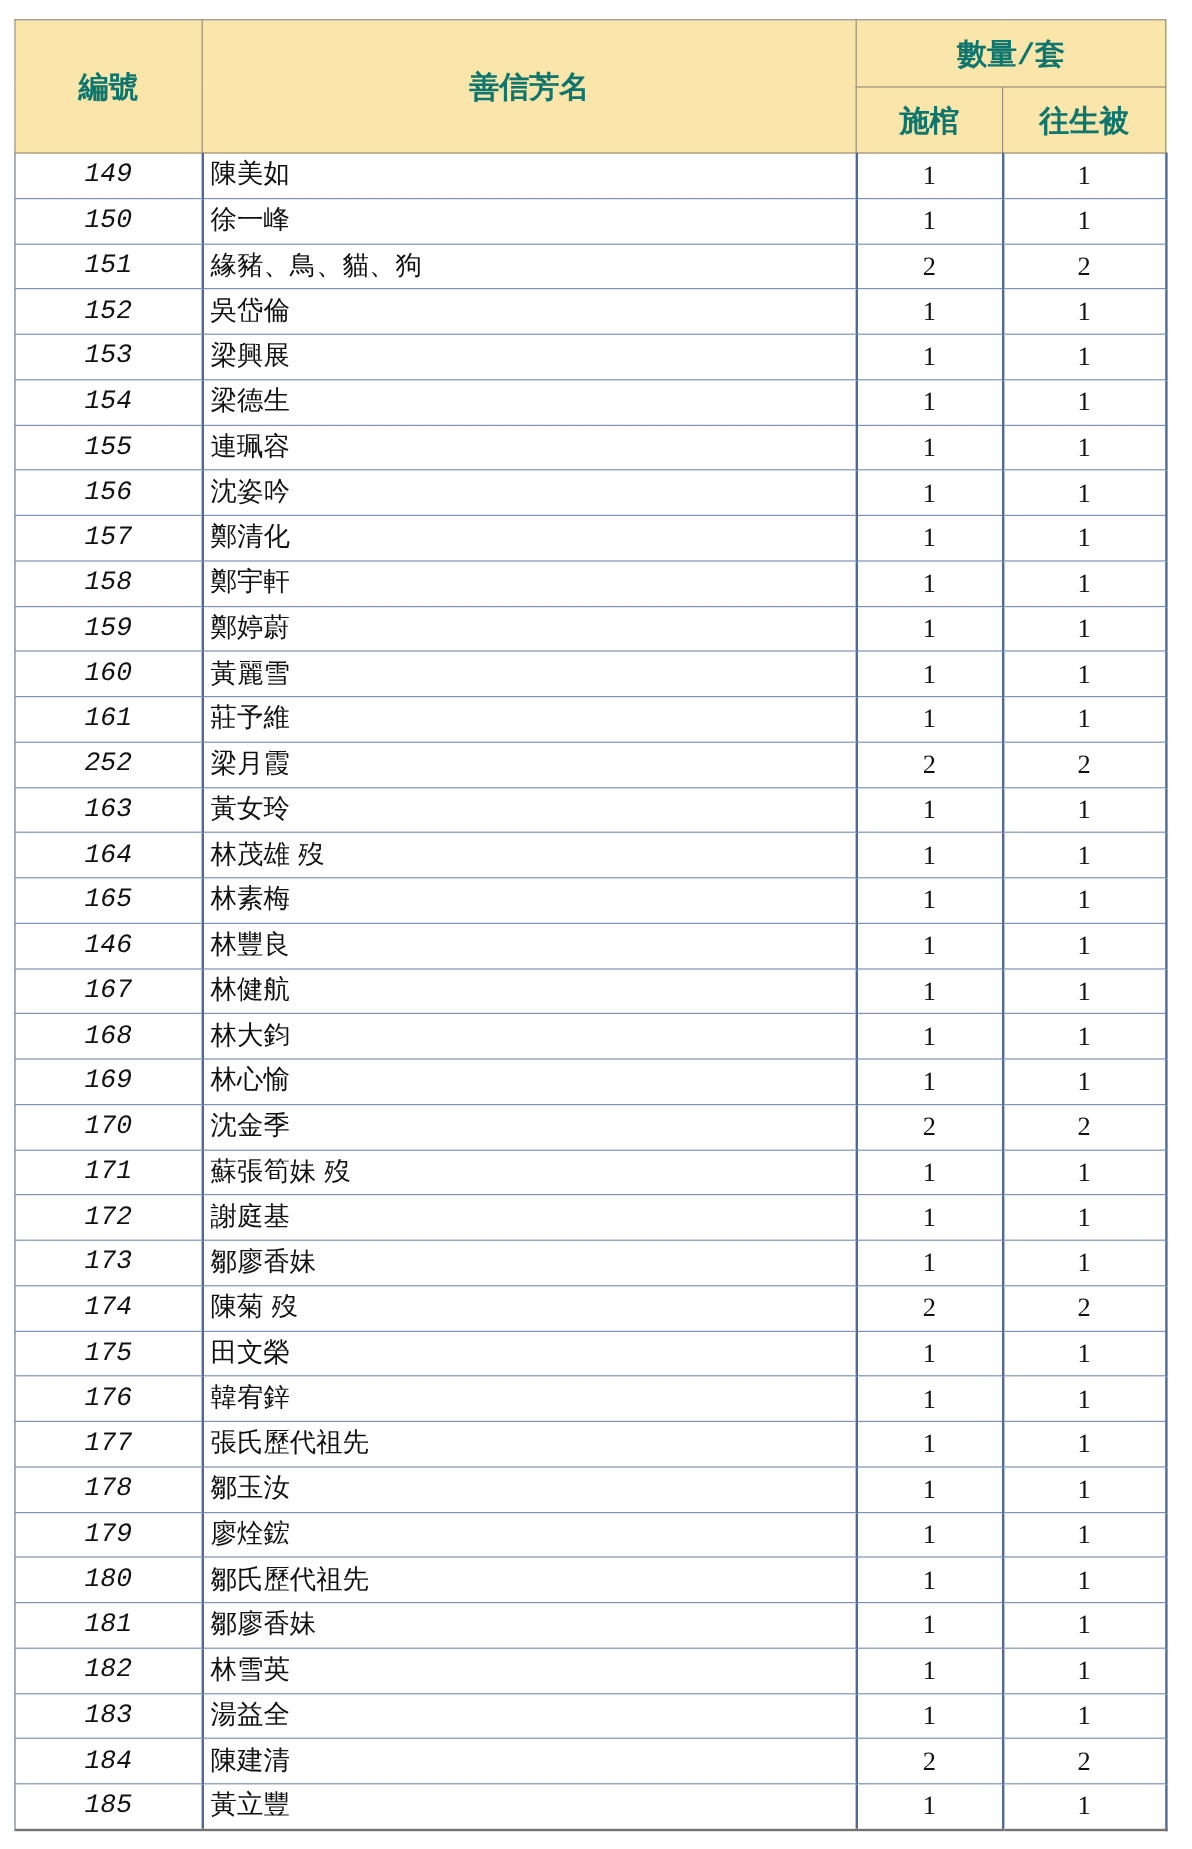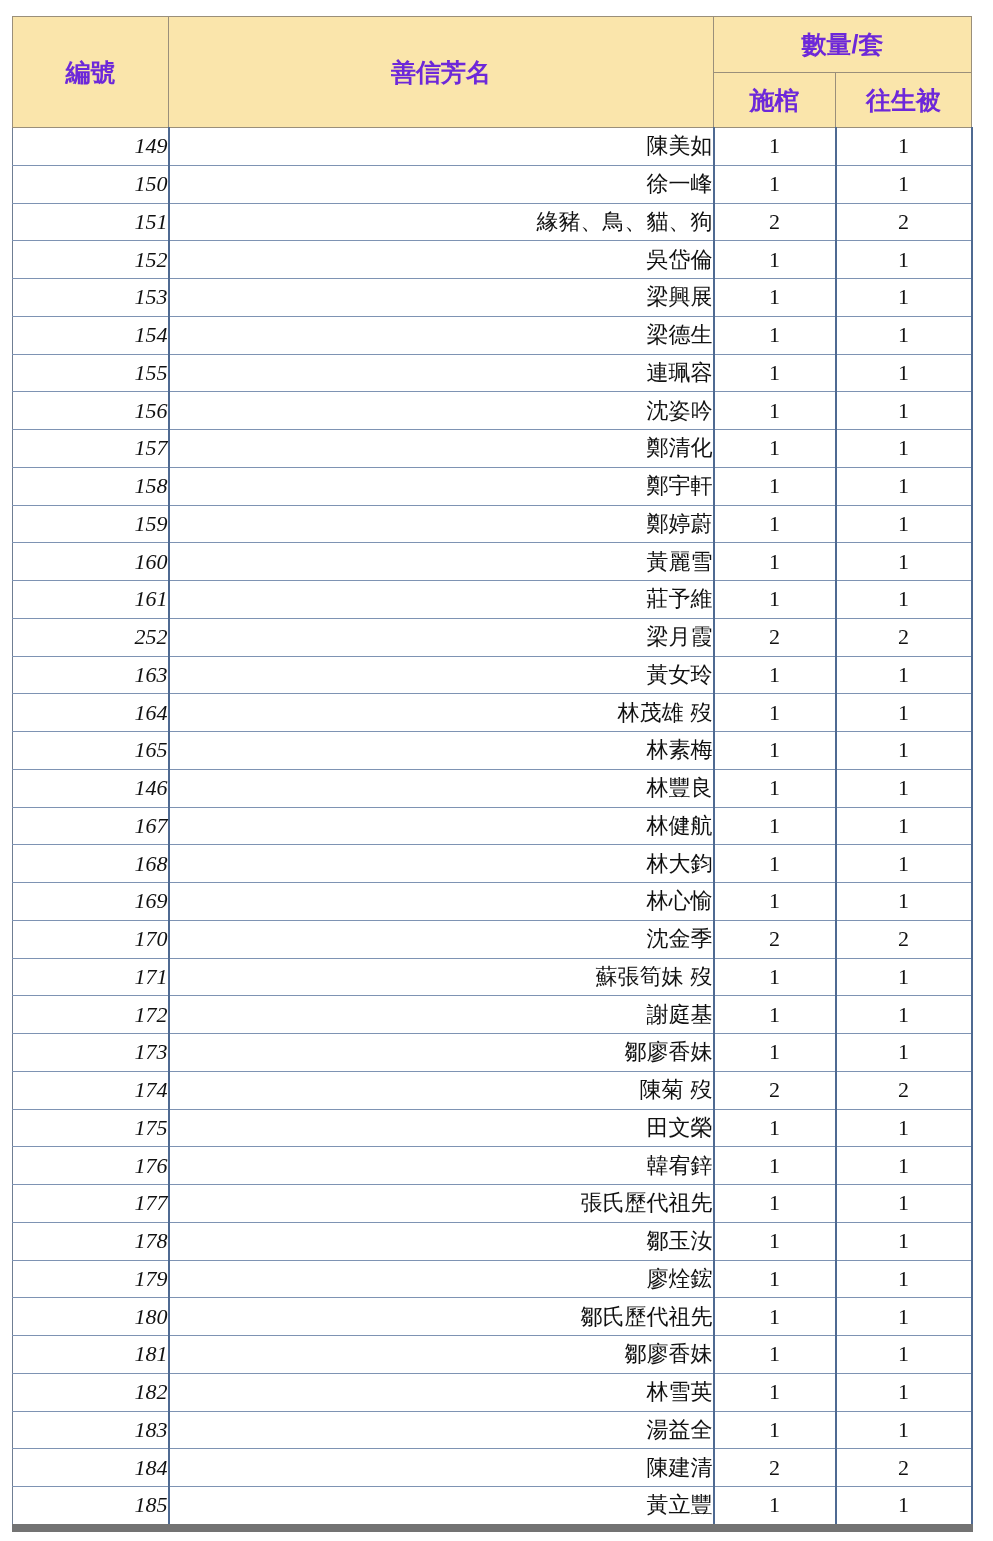--- a/index.html
+++ b/index.html
@@ -9,59 +9,59 @@
     width:959px;
     border-collapse:collapse;
     table-layout:fixed;
   }
   .tbl col.c-no { width:156px; }
   .tbl col.c-name { width:545px; }
   .tbl col.c-a { width:122px; }
   .tbl col.c-b { width:136px; }
   .tbl th {
     background:#FAE5AB;
-    color:#6d28d9;
-    font-family:Liberation Sans, sans-serif;
+    color:#0f766e;
+    font-family:Liberation Mono, monospace;
     font-weight:bold;
     font-size:25px;
     text-align:center;
     border:1.5px solid #9A8F7A;
     padding:0;
   }
   .tbl th.h1 { height:55px; }
   .tbl th.h2 { height:54px; }
   .tbl td {
     height:36.76px;
     border:1px solid #7E93B3;
     padding:0;
     font-size:22px;
     color:#111;
     line-height:1;
   }
   .tbl td.no {
-    font-family:Liberation Serif, serif;
+    font-family:Liberation Mono, monospace;
     font-style:italic;
-    text-align:right;
+    text-align:center;
     border-left:1.5px solid #6F7E93;
   }
   .tbl td.name {
     font-family:"DejaVu Serif", serif;
-    text-align:right;
+    text-align:left;
     padding-left:6px;
     border-left:2px solid #4F6A92;
     white-space:nowrap;
     margin-left:36px;
   }
   .tbl td.qty {
     font-family:"Liberation Serif", serif;
     text-align:center;
     border-left:2px solid #4F6A92;
   }
   .tbl td.qty.last { border-right:2px solid #4F6A92; }
-  .tbl tr.last-row td { border-bottom:8px solid #737373; }
+  .tbl tr.last-row td { border-bottom:2px solid #737373; }
 </style>
 </head>
 <body>
 
 <table class="tbl">
   <colgroup>
     <col class="c-no">
       <col class="c-name">
       <col class="c-a">
       <col class="c-b">

